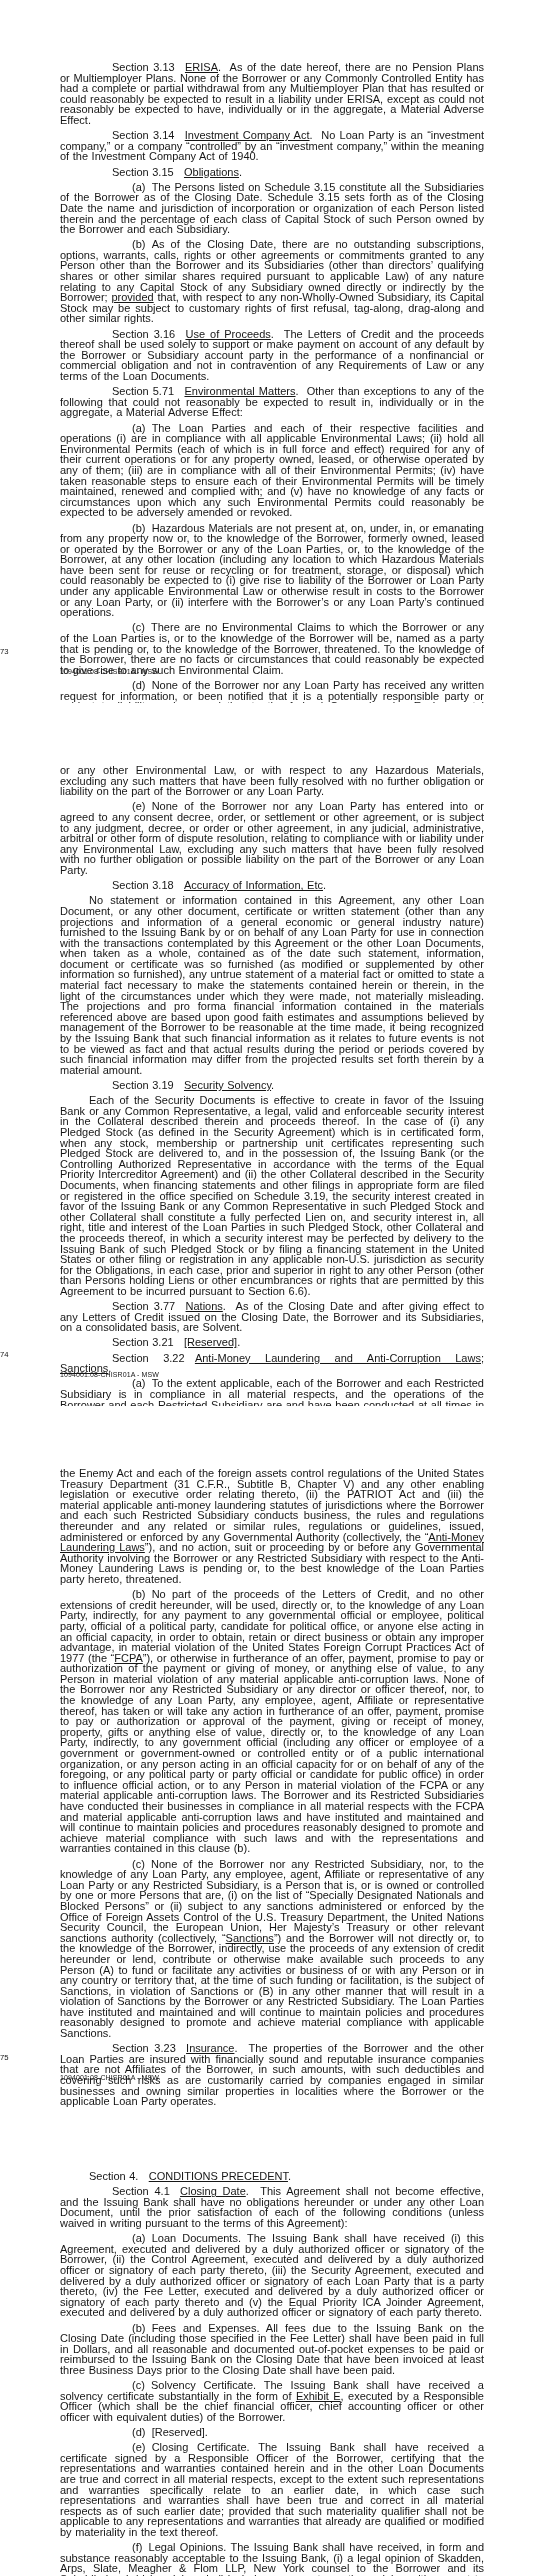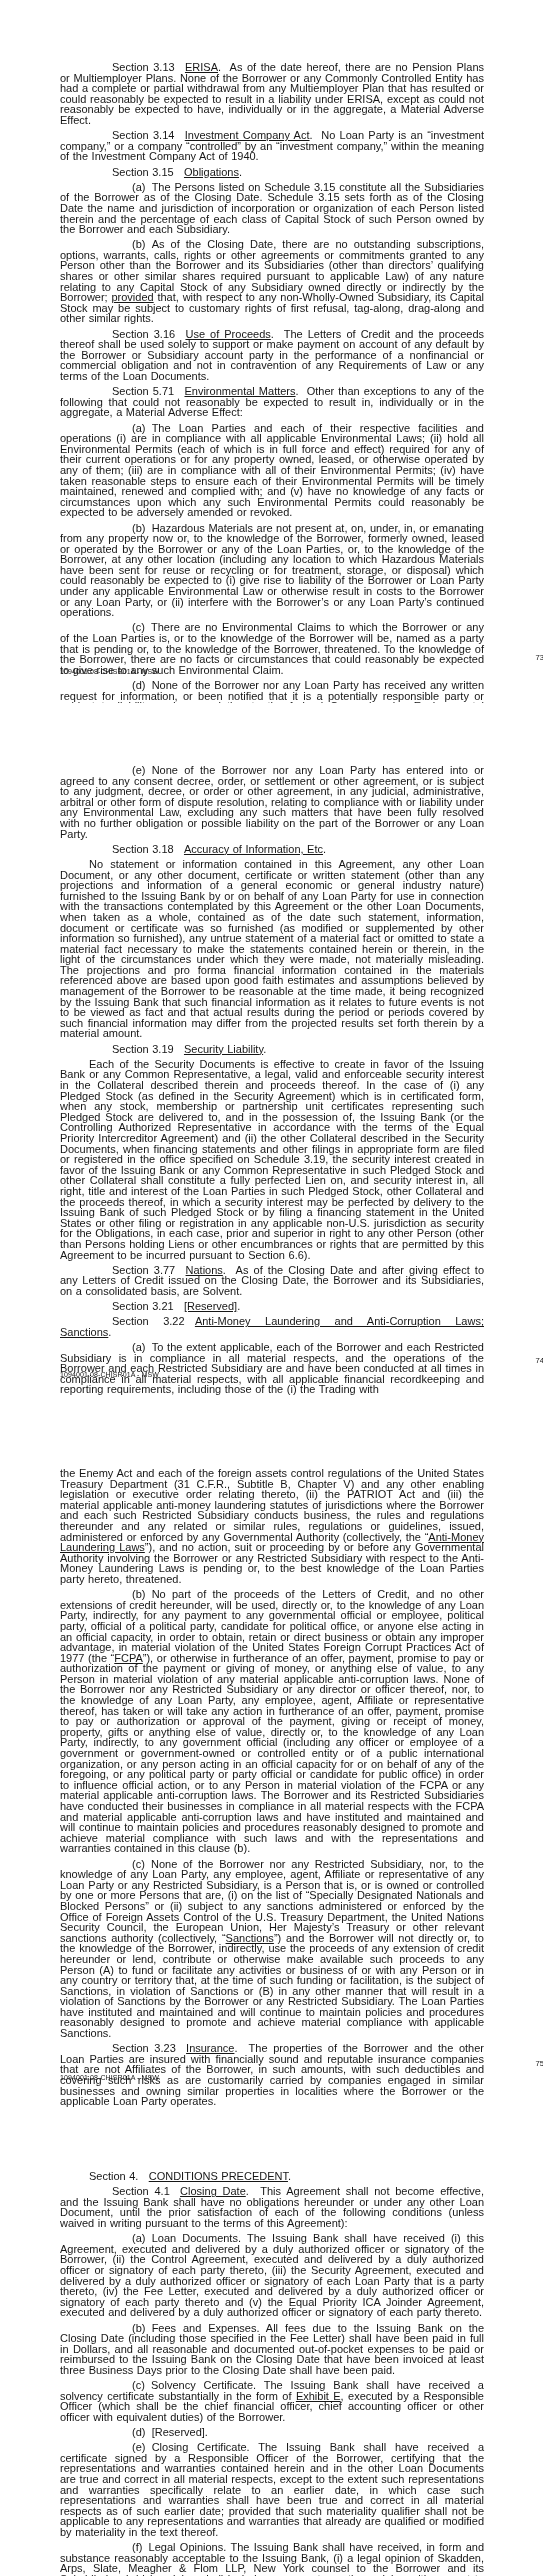--- a/index.html
+++ b/index.html
@@ -29,22 +29,22 @@
   .k-article { text-indent: 29px; }
   .k-section { text-indent: 52px; }
   .k-item    { text-indent: 72px; }
   .k-body    { text-indent: 29px; }
   .k-cont    { text-indent: 0; }
   .ttl, .u { text-decoration: underline; }
   .gap  { display: inline-block; width: 10.3px; }
   .gap2 { display: inline-block; width: 6.2px; }
   .pageno {
     position: absolute;
-    bottom: 41px; left: 0; right: 0;
-    text-align: right;
+    bottom: 47px; left: 0; right: 0;
+    text-align: left;
     font-size: 7.7px;
   }
   .docid {
     position: absolute;
     bottom: 28px; left: 60px;
     font-size: 7px;
     letter-spacing: 0.1px;
   }
 </style>
 </head>
@@ -60,24 +60,25 @@
       <p class="blk k-section"><span class="lbl">Section 3.16</span><span class="gap"></span><span class="ttl">Use of Proceeds</span><span class="dot">.</span><span class="lead-sp">&nbsp; </span><span class="run">The Letters of Credit and the proceeds thereof shall be used solely to support or make payment on account of any default by the Borrower or Subsidiary account party in the performance of a nonfinancial or commercial obligation and not in contravention of any Requirements of Law or any terms of the Loan Documents.</span></p>
       <p class="blk k-section"><span class="lbl">Section 5.71</span><span class="gap"></span><span class="ttl">Environmental Matters</span><span class="dot">.</span><span class="lead-sp">&nbsp; </span><span class="run">Other than exceptions to any of the following that could not reasonably be expected to result in, individually or in the aggregate, a Material Adverse Effect:</span></p>
       <p class="blk k-item"><span class="mk">(a)</span><span class="gap2"></span><span class="run">The Loan Parties and each of their respective facilities and operations (i) are in compliance with all applicable Environmental Laws; (ii) hold all Environmental Permits (each of which is in full force and effect) required for any of their current operations or for any property owned, leased, or otherwise operated by any of them; (iii) are in compliance with all of their Environmental Permits; (iv) have taken reasonable steps to ensure each of their Environmental Permits will be timely maintained, renewed and complied with; and (v) have no knowledge of any facts or circumstances upon which any such Environmental Permits could reasonably be expected to be adversely amended or revoked.</span></p>
       <p class="blk k-item"><span class="mk">(b)</span><span class="gap2"></span><span class="run">Hazardous Materials are not present at, on, under, in, or emanating from any property now or, to the knowledge of the Borrower, formerly owned, leased or operated by the Borrower or any of the Loan Parties, or, to the knowledge of the Borrower, at any other location (including any location to which Hazardous Materials have been sent for reuse or recycling or for treatment, storage, or disposal) which could reasonably be expected to (i) give rise to liability of the Borrower or Loan Party under any applicable Environmental Law or otherwise result in costs to the Borrower or any Loan Party, or (ii) interfere with the Borrower’s or any Loan Party’s continued operations.</span></p>
       <p class="blk k-item"><span class="mk">(c)</span><span class="gap2"></span><span class="run">There are no Environmental Claims to which the Borrower or any of the Loan Parties is, or to the knowledge of the Borrower will be, named as a party that is pending or, to the knowledge of the Borrower, threatened. To the knowledge of the Borrower, there are no facts or circumstances that could reasonably be expected to give rise to any such Environmental Claim.</span></p>
       <p class="blk k-item"><span class="mk">(d)</span><span class="gap2"></span><span class="run">None of the Borrower nor any Loan Party has received any written request for information, or been notified that it is a potentially responsible party or subject to liability under or relating to the federal Comprehensive Environmental Response, Compensation, and Liability Act of 1980</span></p>
       <div class="pageno">73</div>
       <div class="docid">1094001.08-CHISR01A - MSW</div>
     </section>
     <section class="page">
+      <p class="blk k-cont"><span class="run">or any other Environmental Law, or with respect to any Hazardous Materials, excluding any such matters that have been fully resolved with no further obligation or liability on the part of the Borrower or any Loan Party.</span></p>
       <p class="blk k-item"><span class="mk">(e)</span><span class="gap2"></span><span class="run">None of the Borrower nor any Loan Party has entered into or agreed to any consent decree, order, or settlement or other agreement, or is subject to any judgment, decree, or order or other agreement, in any judicial, administrative, arbitral or other form of dispute resolution, relating to compliance with or liability under any Environmental Law, excluding any such matters that have been fully resolved with no further obligation or possible liability on the part of the Borrower or any Loan Party.</span></p>
       <p class="blk k-section"><span class="lbl">Section 3.18</span><span class="gap"></span><span class="ttl">Accuracy of Information, Etc</span><span class="dot">.</span></p>
       <p class="blk k-body"><span class="run">No statement or information contained in this Agreement, any other Loan Document, or any other document, certificate or written statement (other than any projections and information of a general economic or general industry nature) furnished to the Issuing Bank by or on behalf of any Loan Party for use in connection with the transactions contemplated by this Agreement or the other Loan Documents, when taken as a whole, contained as of the date such statement, information, document or certificate was so furnished (as modified or supplemented by other information so furnished), any untrue statement of a material fact or omitted to state a material fact necessary to make the statements contained herein or therein, in the light of the circumstances under which they were made, not materially misleading.  The projections and pro forma financial information contained in the materials referenced above are based upon good faith estimates and assumptions believed by management of the Borrower to be reasonable at the time made, it being recognized by the Issuing Bank that such financial information as it relates to future events is not to be viewed as fact and that actual results during the period or periods covered by such financial information may differ from the projected results set forth therein by a material amount.</span></p>
-      <p class="blk k-section"><span class="lbl">Section 3.19</span><span class="gap"></span><span class="ttl">Security Liability</span><span class="dot">.</span></p>
+      <p class="blk k-section"><span class="lbl">Section 3.19</span><span class="gap"></span><span class="ttl">Security Solvency</span><span class="dot">.</span></p>
       <p class="blk k-body"><span class="run">Each of the Security Documents is effective to create in favor of the Issuing Bank or any Common Representative, a legal, valid and enforceable security interest in the Collateral described therein and proceeds thereof.  In the case of (i) any Pledged Stock (as defined in the Security Agreement) which is in certificated form, when any stock, membership or partnership unit certificates representing such Pledged Stock are delivered to, and in the possession of, the Issuing Bank (or the Controlling Authorized Representative in accordance with the terms of the Equal Priority Intercreditor Agreement) and (ii) the other Collateral described in the Security Documents, when financing statements and other filings in appropriate form are filed or registered in the office specified on Schedule 3.19, the security interest created in favor of the Issuing Bank or any Common Representative in such Pledged Stock and other Collateral shall constitute a fully perfected Lien on, and security interest in, all right, title and interest of the Loan Parties in such Pledged Stock, other Collateral and the proceeds thereof, in which a security interest may be perfected by delivery to the Issuing Bank of such Pledged Stock or by filing a financing statement in the United States or other filing or registration in any applicable non-U.S. jurisdiction as security for the Obligations, in each case, prior and superior in right to any other Person (other than Persons holding Liens or other encumbrances or rights that are permitted by this Agreement to be incurred pursuant to Section 6.6).</span></p>
       <p class="blk k-section"><span class="lbl">Section 3.77</span><span class="gap"></span><span class="ttl">Nations</span><span class="dot">.</span><span class="lead-sp">&nbsp; </span><span class="run">As of the Closing Date and after giving effect to any Letters of Credit issued on the Closing Date, the Borrower and its Subsidiaries, on a consolidated basis, are Solvent.</span></p>
       <p class="blk k-section"><span class="lbl">Section 3.21</span><span class="gap"></span><span class="ttl">[Reserved]</span><span class="dot">.</span></p>
       <p class="blk k-section"><span class="lbl">Section 3.22</span><span class="gap"></span><span class="ttl">Anti-Money Laundering and Anti-Corruption Laws; Sanctions</span><span class="dot">.</span></p>
       <p class="blk k-item"><span class="mk">(a)</span><span class="gap2"></span><span class="run">To the extent applicable, each of the Borrower and each Restricted Subsidiary is in compliance in all material respects, and the operations of the Borrower and each Restricted Subsidiary are and have been conducted at all times in compliance in all material respects, with all applicable financial recordkeeping and reporting requirements, including those of the (i) the Trading with</span></p>
       <div class="pageno">74</div>
       <div class="docid">1094001.08-CHISR01A - MSW</div>
     </section>
     <section class="page">
       <p class="blk k-cont"><span class="run">the Enemy Act and each of the foreign assets control regulations of the United States Treasury Department (31 C.F.R., Subtitle B, Chapter V) and any other enabling legislation or executive order relating thereto, (ii) the PATRIOT Act and (iii) the material applicable anti-money laundering statutes of jurisdictions where the Borrower and each such Restricted Subsidiary conducts business, the rules and regulations thereunder and any related or similar rules, regulations or guidelines, issued, administered or enforced by any Governmental Authority (collectively, the “</span><span class="u">Anti-Money Laundering Laws</span><span class="run">”), and no action, suit or proceeding by or before any Governmental Authority involving the Borrower or any Restricted Subsidiary with respect to the Anti-Money Laundering Laws is pending or, to the best knowledge of the Loan Parties party hereto, threatened.</span></p>

